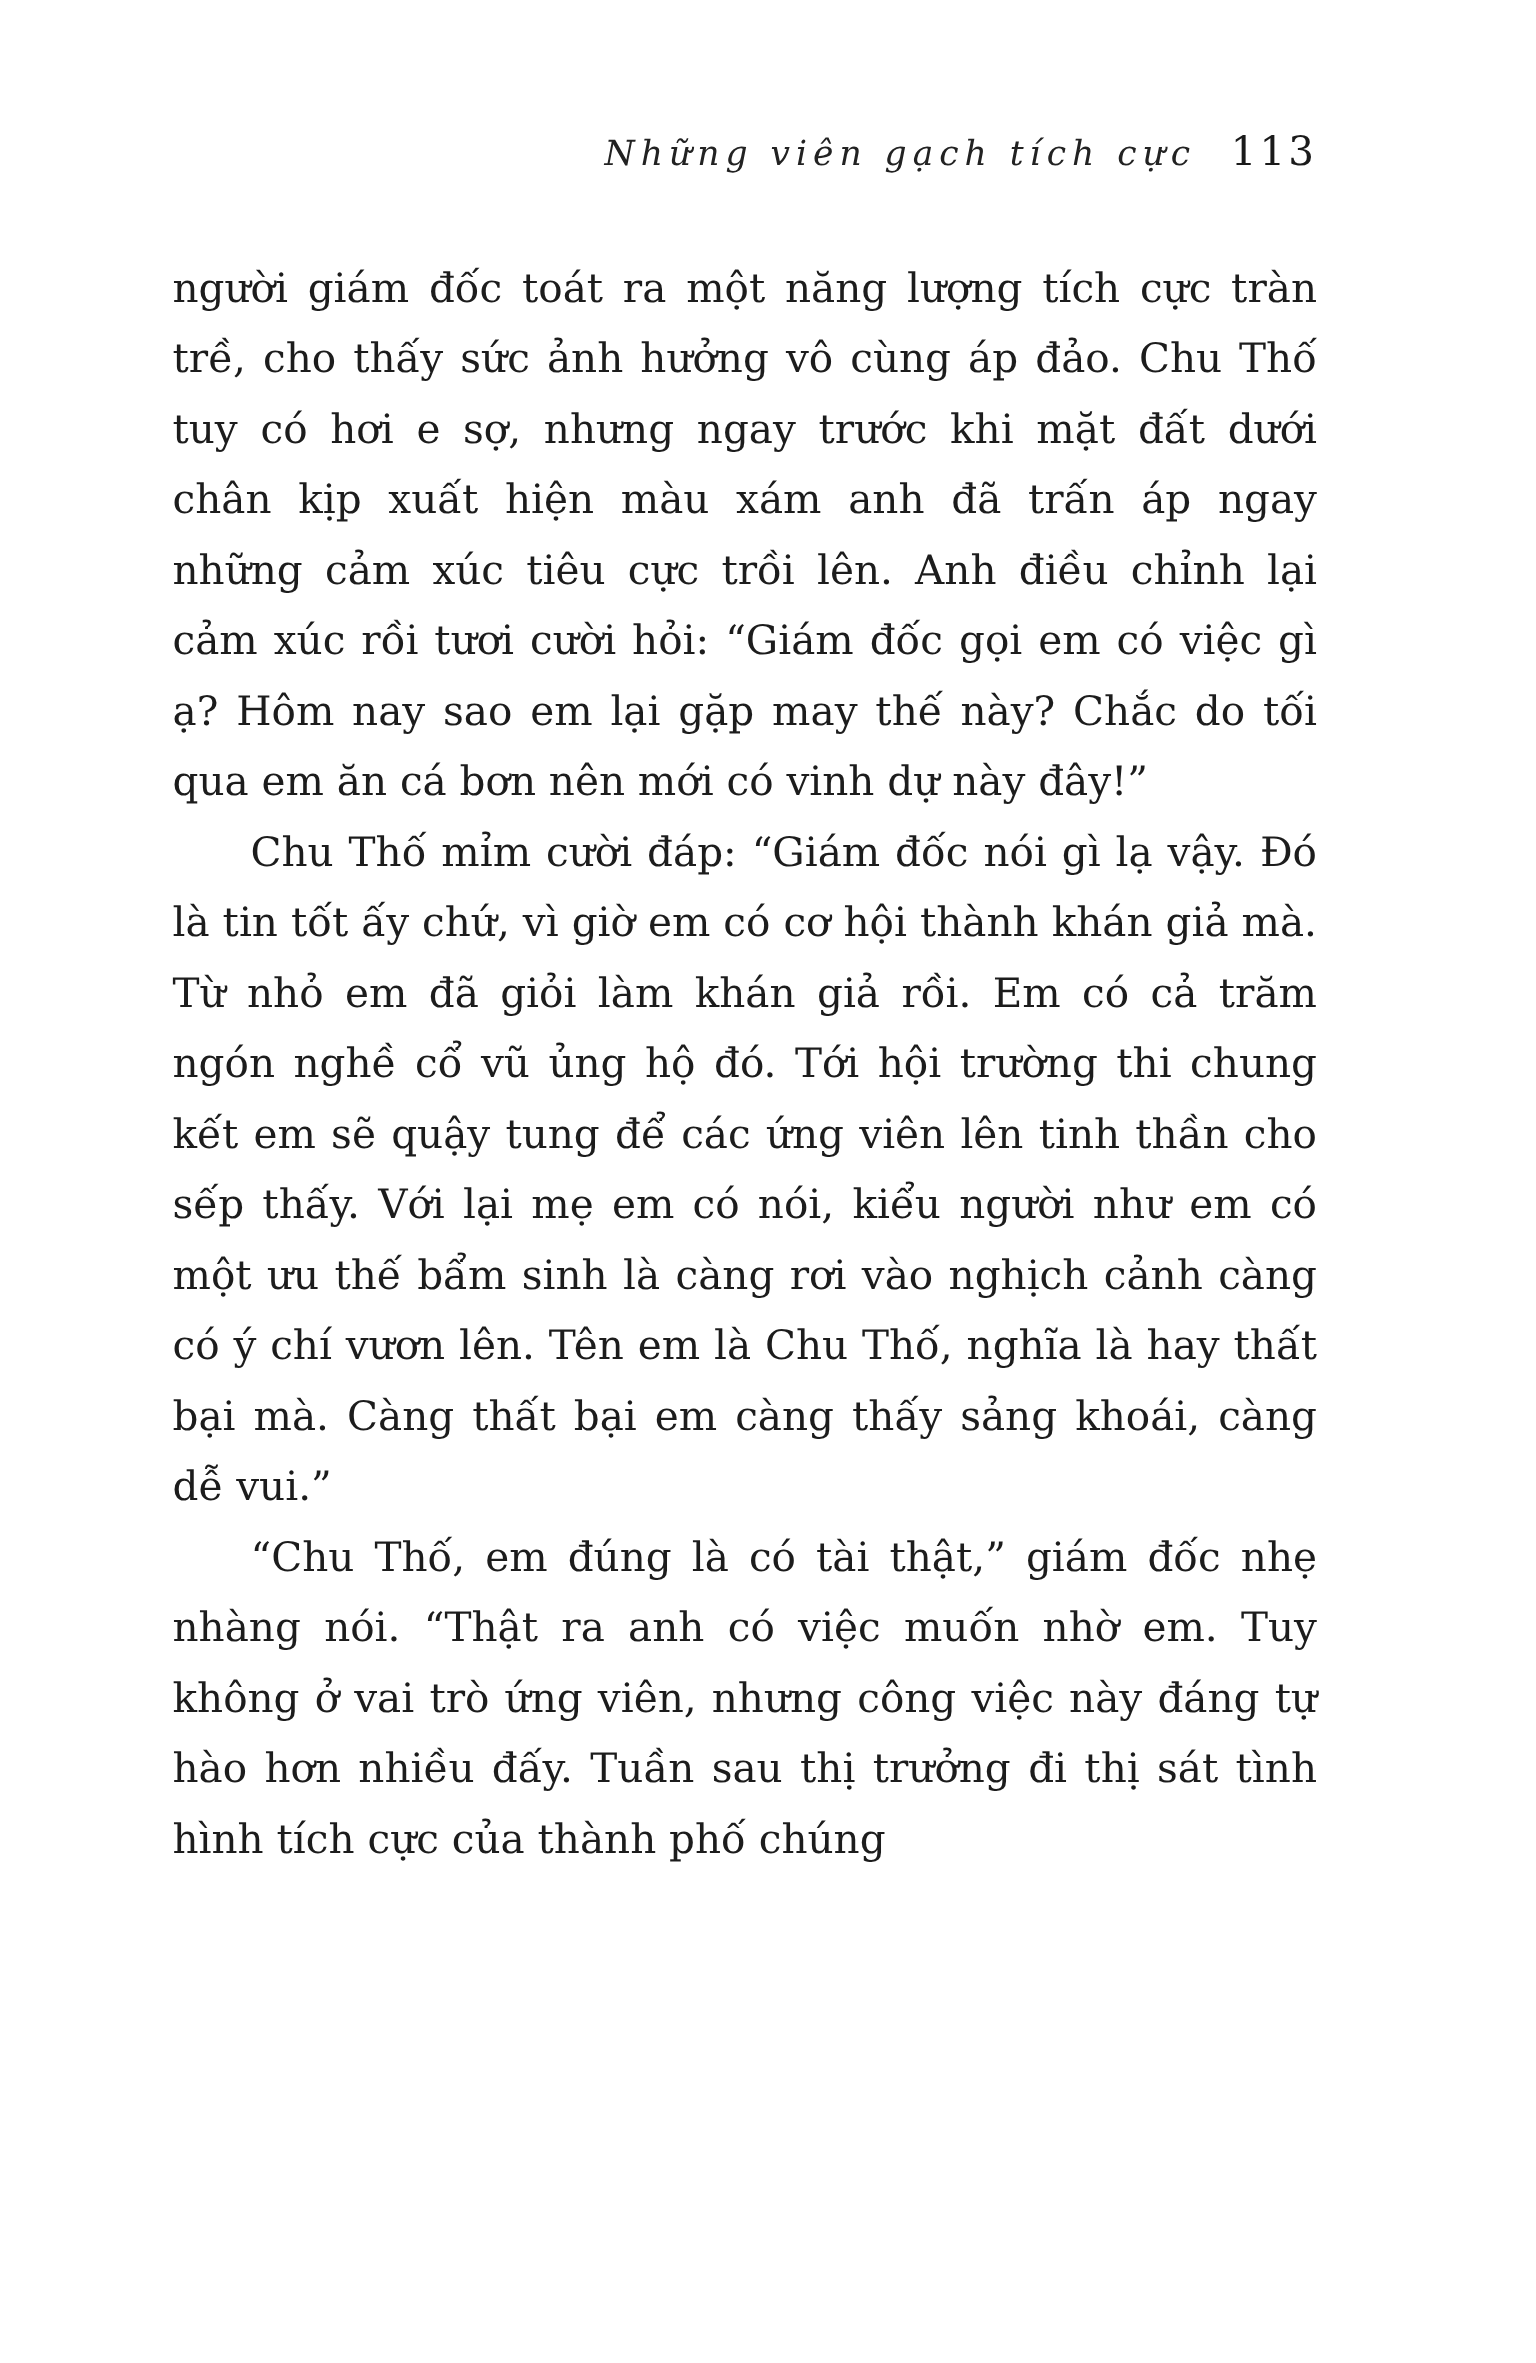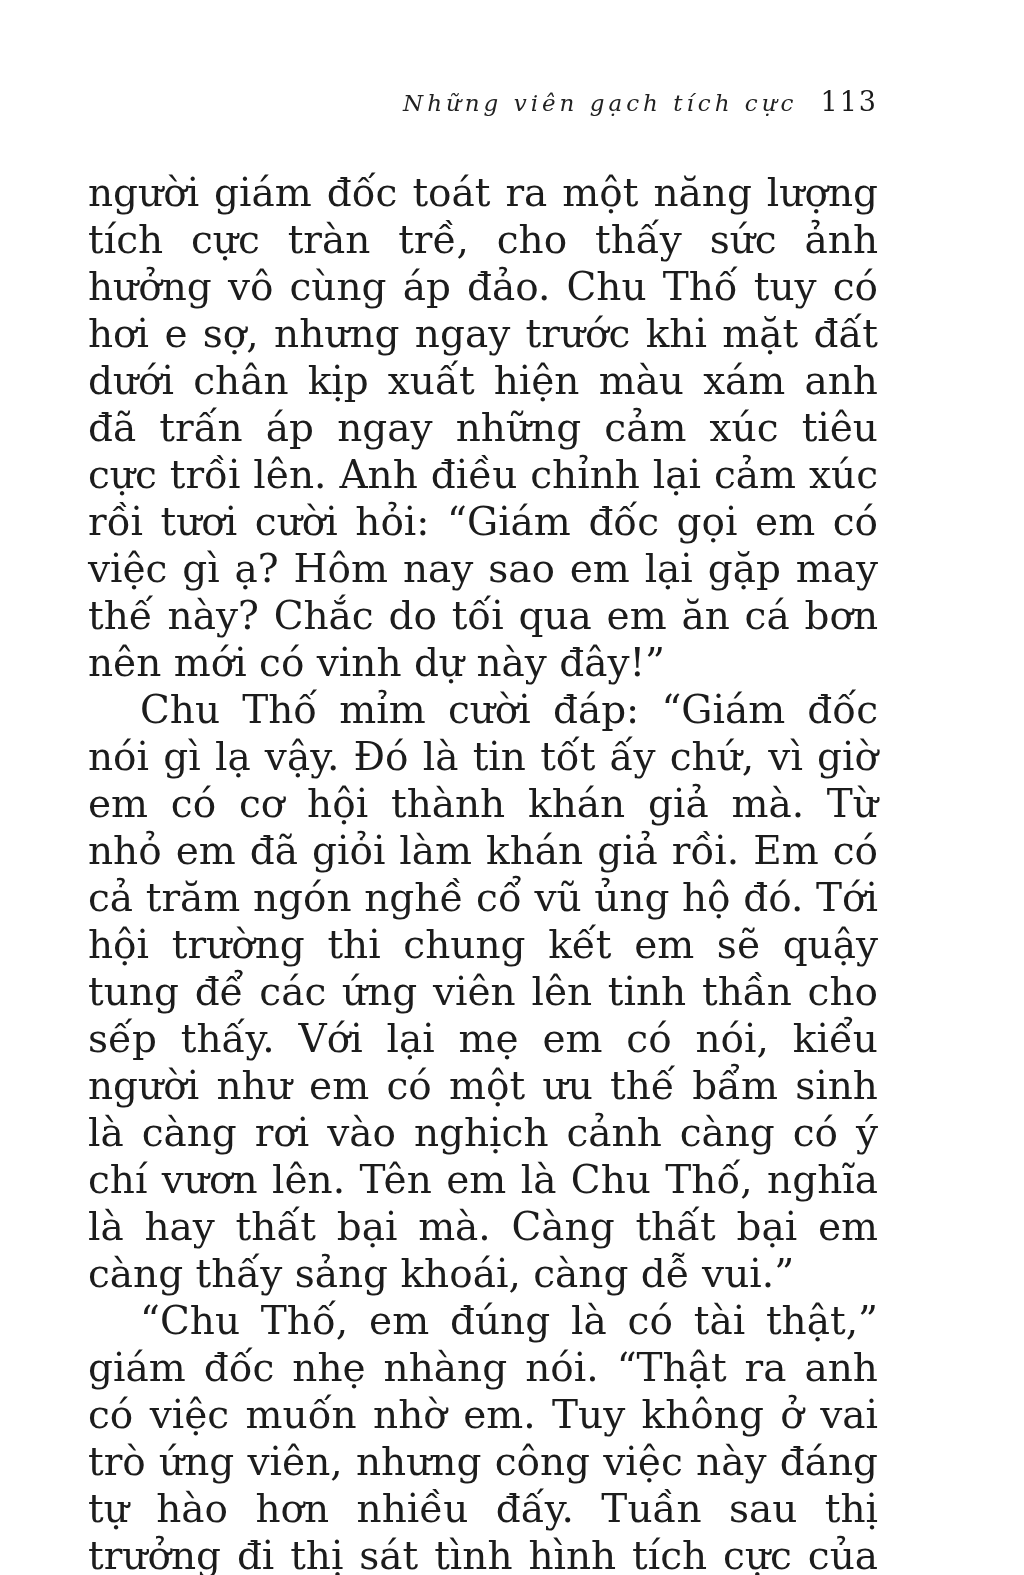--- a/index.html
+++ b/index.html
@@ -11,21 +11,21 @@
     width: 1024px;
     height: 1575px;
     font-family: "DejaVu Serif", "Liberation Serif", serif;
     color: #1c1c1c;
     overflow: hidden;
   }
   .page {
     box-sizing: border-box;
     width: 1024px;
     height: 1575px;
-    padding: 86px 146px 0 88px;
+    padding: 86px 146px 0 115px;
     background: #ffffff;
   }
   .running-head {
     text-align: right;
     white-space: nowrap;
     margin-bottom: 52px;
   }
   .running-title {
     font-style: italic;
     font-size: 23px;
@@ -34,21 +34,21 @@
   }
   .page-number {
     font-style: normal;
     font-size: 27px;
     letter-spacing: 2px;
     margin-left: 18px;
     color: #1a1a1a;
   }
   .body-text p {
     margin: 0;
-    font-size: 39px;
+    font-size: 27px;
     line-height: 47px;
     text-align: justify;
     text-justify: inter-word;
     color: #1c1c1c;
   }
   .body-text p.indent {
     text-indent: 52px;
   }
 </style>
 </head>

